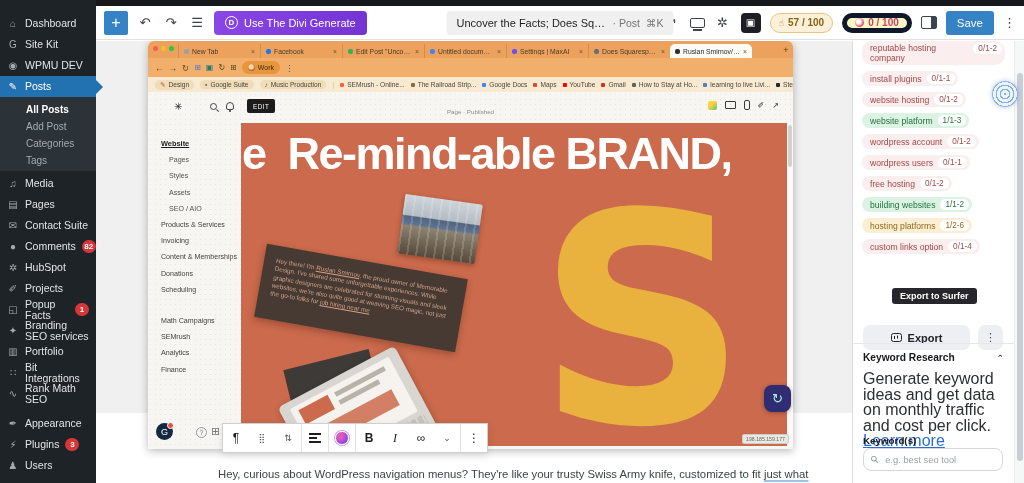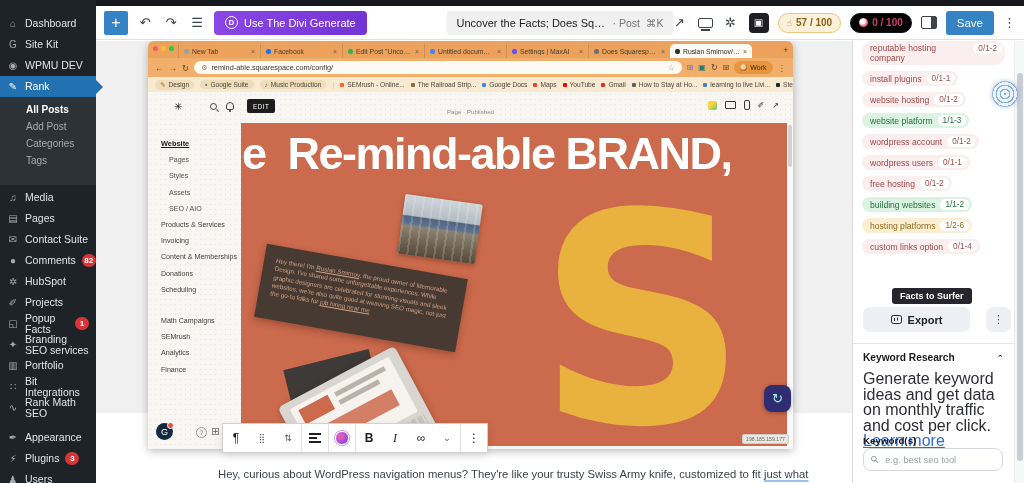--- a/index.html
+++ b/index.html
@@ -9,21 +9,21 @@
 
   
   .wp-sidebar{position:absolute;left:0;top:0;width:96px;height:483px;background:#1d2327;padding-top:13px;z-index:40;overflow:visible}
   .wp-item{position:relative;display:flex;align-items:center;gap:6px;padding:0 7px;height:21px;font-size:10.5px;color:#e2e4e7;cursor:pointer}
   .wp-item .wp-ic{width:12px;text-align:center;color:#a7aaad;font-size:10px;flex:0 0 12px}
   .wp-item .wp-lb{line-height:11px}
   .wp-item.active{background:#2271b1;color:#fff}
   .wp-item.active .wp-ic{color:#fff}
   .wp-item.active::after{content:"";position:absolute;right:-7px;top:50%;margin-top:-7px;border:7px solid transparent;border-left-color:#2271b1;border-right-width:0}
   .wp-badge{background:#d63638;color:#fff;font-size:8px;border-radius:8px;min-width:14px;height:13px;padding:0 3px;display:flex;align-items:center;justify-content:center;font-weight:bold}
-  .wp-sub{background:#2c3338;padding:4px 0 16px 0;margin-bottom:2px}
+  .wp-sub{background:#2c3338;padding:4px 0 2px 0;margin-bottom:2px}
   .wp-sub-item{padding:0 9px 0 26px;height:17px;display:flex;align-items:center;font-size:10px;color:#a7aaad;cursor:pointer}
   .wp-sub-item.cur{color:#fff;font-weight:bold}
   .wp-gap{height:9px}
 
   
   .main-col{position:absolute;left:96px;top:0;right:0;height:483px}
   .topstrip{height:6px;background:#16181c}
   .toolbar{position:relative;height:34px;background:#fff;border-bottom:1px solid #e0e0e0;display:flex;align-items:center;padding:0 8px;gap:8px;z-index:30}
   .plus-btn{width:24px;height:24px;background:#3582c4;border-radius:2px;color:#fff;font-size:16px;line-height:1;cursor:pointer}
   .tb-ic{color:#3c434a;font-size:13px;width:18px;text-align:center;cursor:pointer}
@@ -32,21 +32,21 @@
   .doc-pill{position:absolute;left:50%;transform:translateX(-50%);top:5px;height:24px;min-width:220px;background:#f0f0f1;border-radius:4px;display:flex;align-items:center;justify-content:center;gap:6px;padding:0 10px;font-size:11px;color:#1e1e1e;cursor:pointer}
   .doc-title{max-width:150px;overflow:hidden;text-overflow:ellipsis;white-space:nowrap}
   .doc-type,.doc-short{color:#757575;font-size:10.5px;white-space:nowrap}
   .tb-right{margin-left:auto;display:flex;align-items:center;gap:9px}
   .mini-laptop{width:15px;height:10px;border:1.5px solid #3c434a;border-radius:2px;position:relative;cursor:pointer}
   .mini-laptop::after{content:"";position:absolute;left:2px;right:2px;bottom:-4px;height:1.5px;background:#3c434a}
   .surfer-chip{width:20px;height:20px;background:#1e1e24;border-radius:4px;color:#fff;font-size:10px;cursor:pointer}
   .score{height:20px;border-radius:10px;display:flex;align-items:center;gap:4px;padding:0 8px;font-size:10px;font-weight:bold;cursor:pointer;white-space:nowrap}
   .score.orange{background:#fbf0d9;border:1px solid #e9c67e;color:#8a6116}
   .score.orange .s-ic{color:#c9891e;font-size:9px}
-  .score.pink{background:#000000;border:1px solid #0f172a;color:#cf3e70}
+  .score.pink{background:#fef9c3;border:5px solid #0f172a;color:#cf3e70}
   .score.pink .s-dot{width:9px;height:9px;border-radius:50%;background:radial-gradient(circle at 40% 40%,#fff 25%,#e0436f 70%)}
   .panel-ic{width:16px;height:13px;border:1.5px solid #3c434a;border-radius:2px;position:relative;cursor:pointer}
   .panel-ic::after{content:"";position:absolute;top:0;bottom:0;right:0;width:5px;background:#3c434a}
   .save-btn{height:24px;padding:0 11px;background:#3582c4;color:#fff;border-radius:3px;font-size:11.5px;cursor:pointer}
   .kebab{color:#3c434a;font-size:13px;cursor:pointer}
 
   
   .content-row{position:absolute;left:0;top:41px;right:0;bottom:0;display:flex}
   .editor{position:relative;flex:1;background:#f0f0f1;overflow:hidden}
   .bottom-white{position:absolute;left:0;right:0;top:372px;bottom:0;background:#fff;z-index:1}
@@ -144,21 +144,21 @@
   .kw-list{padding:0 9px}
   .kw{display:flex;align-items:center;border-radius:10px;padding:2px 3px 2px 8px;margin-bottom:6px;font-size:8.6px;width:max-content;max-width:100%;cursor:pointer}
   .kw.missing{background:#faeeee;color:#a14848}
   .kw.ok{background:#dcf3e3;color:#23703f}
   .kw.partial{background:#fbeed3;color:#8f6a1a}
   .kw .cnt{background:#fff;border-radius:8px;padding:1px 5px;margin-left:5px;font-size:8.2px;white-space:nowrap}
   .kw.two{width:100%}
   .kw.two .lb{flex:1}
   .kw.two .cnt{align-self:flex-start}
   .surf-tip{position:absolute;left:39px;top:247px;background:#26262c;color:#fff;font-size:9px;font-weight:bold;padding:3px 8px;border-radius:3px;z-index:6;white-space:nowrap}
-  .export-row{position:absolute;left:10px;top:266px;display:flex;gap:16px}
+  .export-row{position:absolute;left:10px;top:284px;display:flex;gap:8px}
   .export-btn{width:107px;height:25px;background:#edeff2;border-radius:7px;display:flex;align-items:center;justify-content:center;gap:6px;font-size:11px;font-weight:bold;color:#20242a;cursor:pointer}
   .exp-ic{width:11px;height:9px;border:1.4px solid #20242a;border-radius:2.5px;position:relative}
   .exp-ic::after{content:"";position:absolute;left:2px;top:1.5px;width:1.4px;height:3.5px;background:#20242a;box-shadow:3px -.5px 0 #20242a}
   .more-btn{width:25px;height:25px;background:#edeff2;border-radius:7px;color:#44484f;font-size:11px;cursor:pointer}
   .surf-div{position:absolute;left:0;right:0;top:302px;border-top:1px solid #e4e6e9}
   .kr-head{position:absolute;left:10px;right:10px;top:311px;display:flex;align-items:center;font-size:10.2px;font-weight:bold;color:#17181c}
   .kr-chev{margin-left:auto;color:#44484f;font-size:9px;cursor:pointer}
   .kr-body{position:absolute;left:10px;top:330px;width:143px;font-size:16px;line-height:15.5px;color:#2c2e33}
   .kr-link{color:#2b6cd4;text-decoration:underline;cursor:pointer}
   .kwl{position:absolute;left:10px;top:394px;font-size:9.8px;font-weight:bold;color:#17181c}
@@ -185,21 +185,21 @@
         <div class="wp-item">
           <span class="wp-ic">G</span>
           <span class="wp-lb">Site Kit</span>
         </div>
         <div class="wp-item">
           <span class="wp-ic">◉</span>
           <span class="wp-lb">WPMU DEV</span>
         </div>
         <div class="wp-item active">
           <span class="wp-ic">✎</span>
-          <span class="wp-lb">Rank</span>
+          <span class="wp-lb">Posts</span>
         </div>
         <div class="wp-sub">
           <div class="wp-sub-item cur">All Posts</div>
           <div class="wp-sub-item">Add Post</div>
           <div class="wp-sub-item">Categories</div>
           <div class="wp-sub-item">Tags</div>
         </div>
         <div class="wp-item">
           <span class="wp-ic">♫</span>
           <span class="wp-lb">Media</span>
@@ -347,25 +347,20 @@
                   <span class="tab-t">Ruslan Smirnov/ Remindab...</span>
                   <span class="tab-x">×</span>
                 </div>
               </div>
             <div class="newtab-btn c">+</div>
           </div>
           <div class="addrbar">
             <span class="nav-g">←</span>
             <span class="nav-g">→</span>
             <span class="nav-g">↻</span>
-            <div class="urlpill">
-              <span class="tune">⚙</span>
-              <span>remind-able.squarespace.com/config/</span>
-              <span class="star">☆</span>
-            </div>
             <span class="addr-ic blue">⊞</span>
             <span class="addr-ic teal">▣</span>
             <span class="addr-ic">↻</span>
             <span class="addr-ic">⊞</span>
             <div class="work-pill">
               <span class="work-av"></span>
               <span>Work</span>
             </div>
             <span class="nav-g">⋮</span>
           </div>
@@ -554,21 +549,21 @@
             </div>
             <div class="kw partial">
               <span class="lb">hosting platforms</span>
               <span class="cnt">1/2-6</span>
             </div>
             <div class="kw missing">
               <span class="lb">custom links option</span>
               <span class="cnt">0/1-4</span>
             </div>
           </div>
-        <div class="surf-tip">Facts to Surfer</div>
+        <div class="surf-tip">Export to Surfer</div>
         <div class="export-row">
           <div class="export-btn">
             <span class="exp-ic"></span>
             <span>Export</span>
           </div>
           <div class="more-btn c">⋮</div>
         </div>
         <div class="surf-div"></div>
         <div class="kr-head">
           <span>Keyword Research</span>

